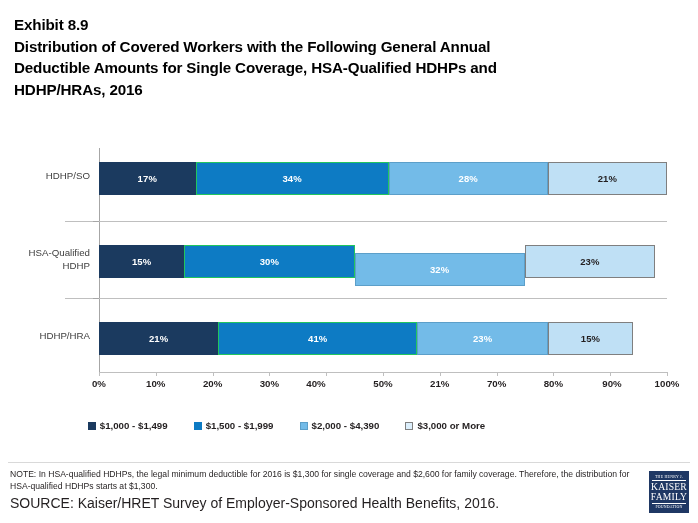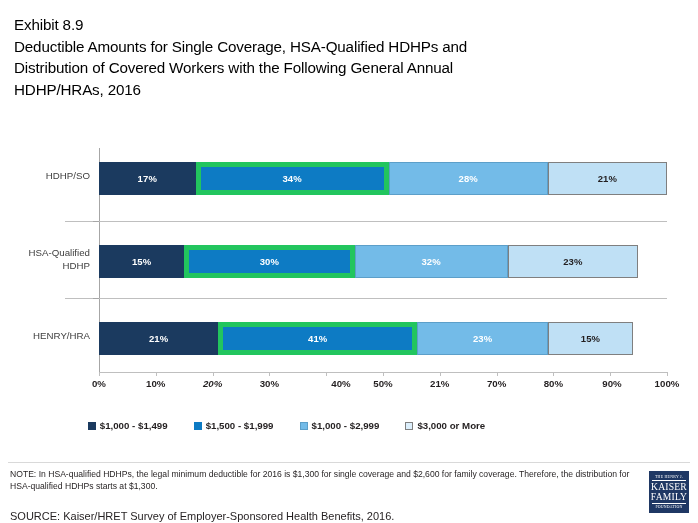--- a/index.html
+++ b/index.html
@@ -18,21 +18,21 @@
 
   
   #title-block {
     position: absolute;
     left: 14px;
     top: 14px;
     width: 660px;
   }
   #title-block .line {
     font-size: 15.2px;
-    font-weight: normal;
+    font-weight: bold;
     line-height: 21.5px;
     letter-spacing: -0.15px;
     color: #000000;
     white-space: nowrap;
   }
 
   
   #chart {
     position: absolute;
     left: 0;
@@ -91,21 +91,21 @@
     height: 33px;
     box-sizing: border-box;
     display: flex;
     align-items: center;
     justify-content: center;
     font-size: 9.5px;
     font-weight: bold;
     letter-spacing: 0.1px;
   }
   .seg.s0 { background: #1b3a5f; color: #ffffff; border: 1px solid #1b3a5f; }
-  .seg.s1 { background: #0d7bc4; color: #ffffff; border: 5px solid #22c55e; }
+  .seg.s1 { background: #0d7bc4; color: #ffffff; border: 1px solid #22c55e; }
   .seg.s2 { background: #73bbe8; color: #ffffff; border: 1px solid #5c9fc9; }
   .seg.s3 { background: #bfe0f5; color: #231f20; border: 1px solid #7f7f7f; }
 
   .cat-label {
     position: absolute;
     left: 0;
     width: 90px;
     text-align: right;
     font-size: 9.7px;
     color: #404040;
@@ -168,24 +168,24 @@
     left: 10px;
     top: 468px;
     width: 624px;
   }
   #footer .note {
     font-size: 8.6px;
     line-height: 12.4px;
     color: #231f20;
   }
   #footer .source {
-    font-size: 11px;
+    font-size: 14px;
     line-height: 12.4px;
     color: #231f20;
-    margin-top: 17px;
+    margin-top: 4px;
   }
 
   
   #kff-logo {
     position: absolute;
     left: 648px;
     top: 470px;
     width: 42px;
     height: 44px;
     background: #1f3864;
@@ -221,22 +221,22 @@
     margin-top: 1px;
     width: 34px;
     text-align: center;
   }
 </style>
 </head>
 <body>
 
 <div id="title-block">
   <div class="line">Exhibit 8.9</div>
+  <div class="line">Distribution of Covered Workers with the Following General Annual</div>
   <div class="line">Deductible Amounts for Single Coverage, HSA-Qualified HDHPs and</div>
-  <div class="line">Distribution of Covered Workers with the Following General Annual</div>
   <div class="line">HDHP/HRAs, 2016</div>
 </div>
 
 <div id="chart">
   <div id="plot"></div>
   <div class="axis-line"></div>
   <div id="chart-dyn">
       <div class="cat-separator" style="top: 73px;"></div>
       <div class="cat-separator" style="top: 150px;"></div>
       <div class="tickmark" style="top: 73px;"></div>
@@ -246,46 +246,46 @@
         <div class="seg s1" style="width: 193.12px;">34%</div>
         <div class="seg s2" style="width: 159.04px;">28%</div>
         <div class="seg s3" style="width: 119.28px;">21%</div>
       </div>
       <div class="cat-label" style="top: 21px;">
         <div>HDHP/SO</div>
       </div>
       <div class="bar-row" style="top: 97px; left: 99px;">
         <div class="seg s0" style="width: 85.2px;">15%</div>
         <div class="seg s1" style="width: 170.4px;">30%</div>
-        <div class="seg s2" style="width: 153px;">32%</div>
+        <div class="seg s2" style="width: 170px; margin-top: 8px;">32%</div>
         <div class="seg s3" style="width: 130.64px;">23%</div>
       </div>
       <div class="cat-label" style="top: 98px; text-align: right;">
         <div>HSA-Qualified</div>
         <div>HDHP</div>
       </div>
       <div class="bar-row" style="top: 174px; left: 99px;">
         <div class="seg s0" style="width: 119.28px;">21%</div>
         <div class="seg s1" style="width: 199px;">41%</div>
         <div class="seg s2" style="width: 130.64px;">23%</div>
         <div class="seg s3" style="width: 85.2px;">15%</div>
       </div>
       <div class="cat-label" style="top: 181px;">
-        <div>HENRY/HRA</div>
+        <div>HDHP/HRA</div>
       </div>
       <div class="xtick" style="left: 99px;"></div>
       <div class="xlabel" style="left: 99px;">0%</div>
       <div class="xtick" style="left: 155.8px;"></div>
       <div class="xlabel" style="left: 155.8px;">10%</div>
       <div class="xtick" style="left: 212.6px;"></div>
-      <div class="xlabel" style="left: 212.6px; font-style: italic;">20%</div>
+      <div class="xlabel" style="left: 212.6px;">20%</div>
       <div class="xtick" style="left: 269.4px;"></div>
       <div class="xlabel" style="left: 269.4px;">30%</div>
       <div class="xtick" style="left: 326.2px;"></div>
-      <div class="xlabel" style="left: 341px;">40%</div>
+      <div class="xlabel" style="left: 316px;">40%</div>
       <div class="xtick" style="left: 383px;"></div>
       <div class="xlabel" style="left: 383px;">50%</div>
       <div class="xtick" style="left: 439.8px;"></div>
       <div class="xlabel" style="left: 439.8px;">21%</div>
       <div class="xtick" style="left: 496.6px;"></div>
       <div class="xlabel" style="left: 496.6px;">70%</div>
       <div class="xtick" style="left: 553.4px;"></div>
       <div class="xlabel" style="left: 553.4px;">80%</div>
       <div class="xtick" style="left: 610.2px;"></div>
       <div class="xlabel" style="left: 612px;">90%</div>
@@ -298,21 +298,21 @@
     <div class="legend-item">
       <span class="legend-swatch s0"></span>
       <span>$1,000 - $1,499</span>
     </div>
     <div class="legend-item">
       <span class="legend-swatch s1"></span>
       <span>$1,500 - $1,999</span>
     </div>
     <div class="legend-item">
       <span class="legend-swatch s2"></span>
-      <span>$1,000 - $2,999</span>
+      <span>$2,000 - $4,390</span>
     </div>
     <div class="legend-item">
       <span class="legend-swatch s3"></span>
       <span>$3,000 or More</span>
     </div>
   </div>
 
 <div id="footer-rule"></div>
 <div id="footer">
   <div class="note">NOTE:  In HSA-qualified HDHPs, the legal minimum deductible for 2016 is $1,300 for single coverage and $2,600 for family coverage. Therefore, the distribution for HSA-qualified HDHPs starts at $1,300.</div>

